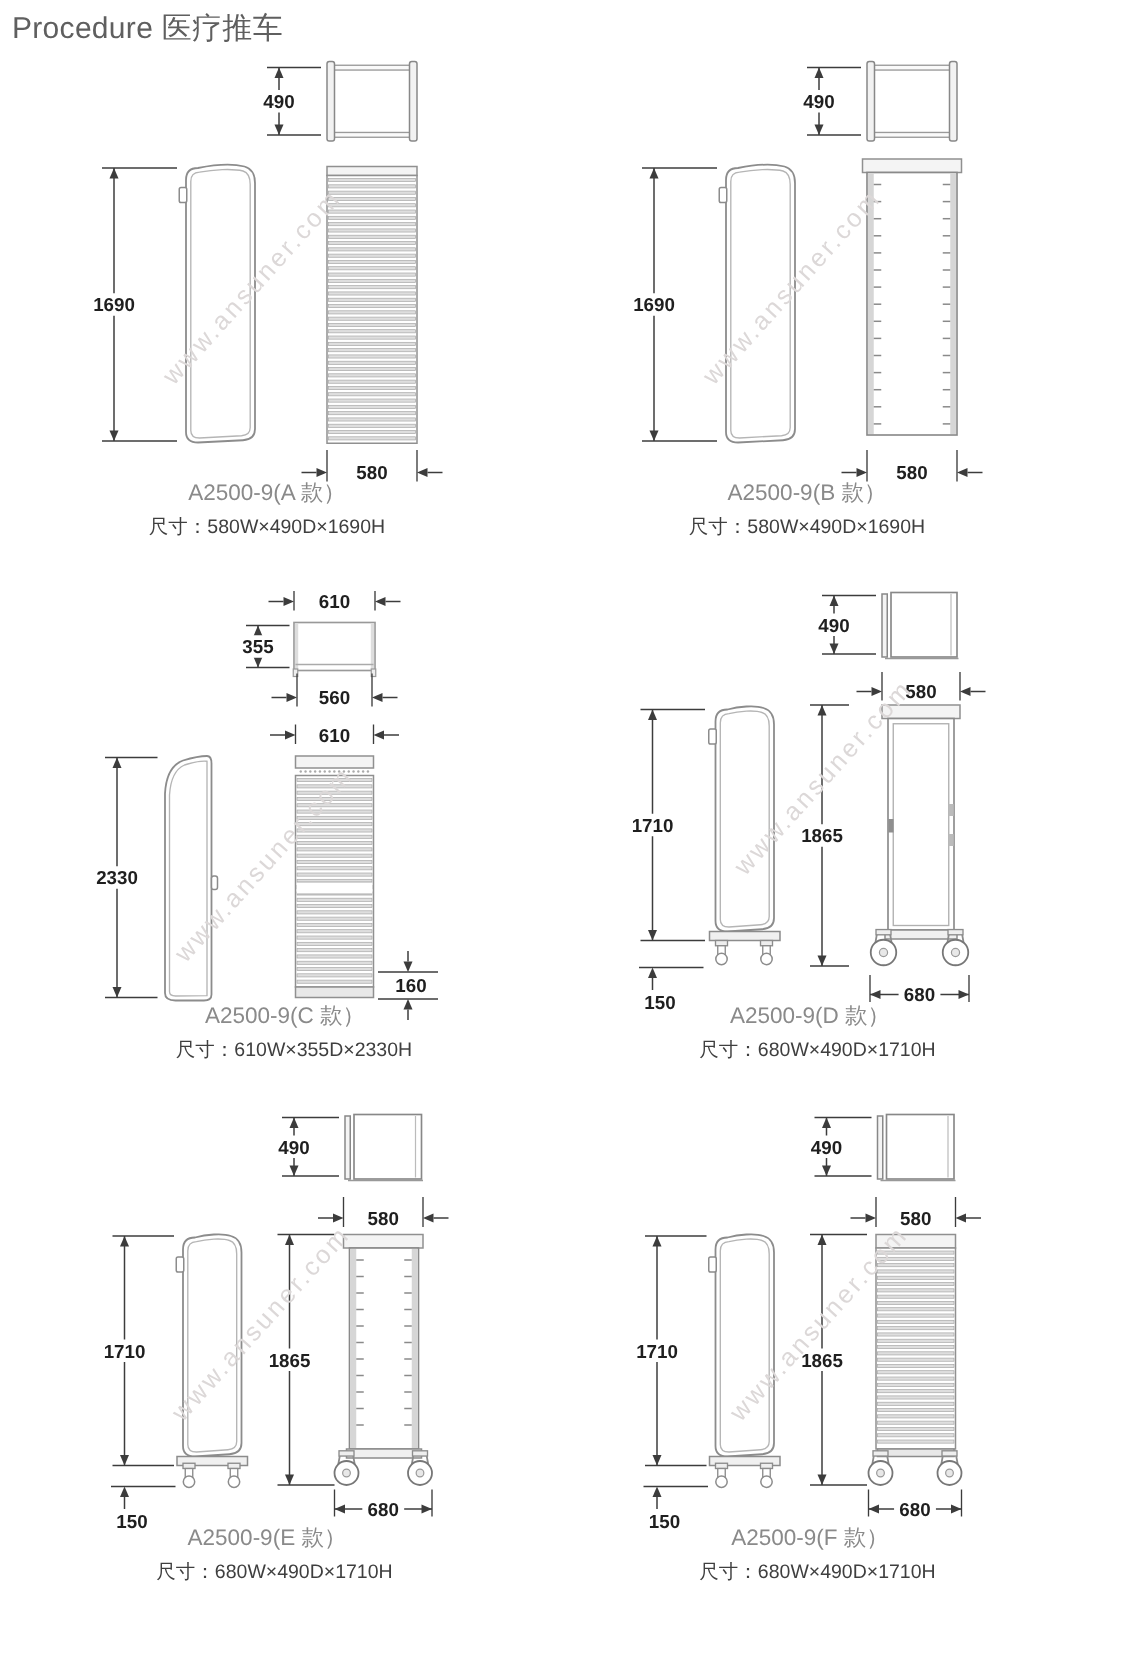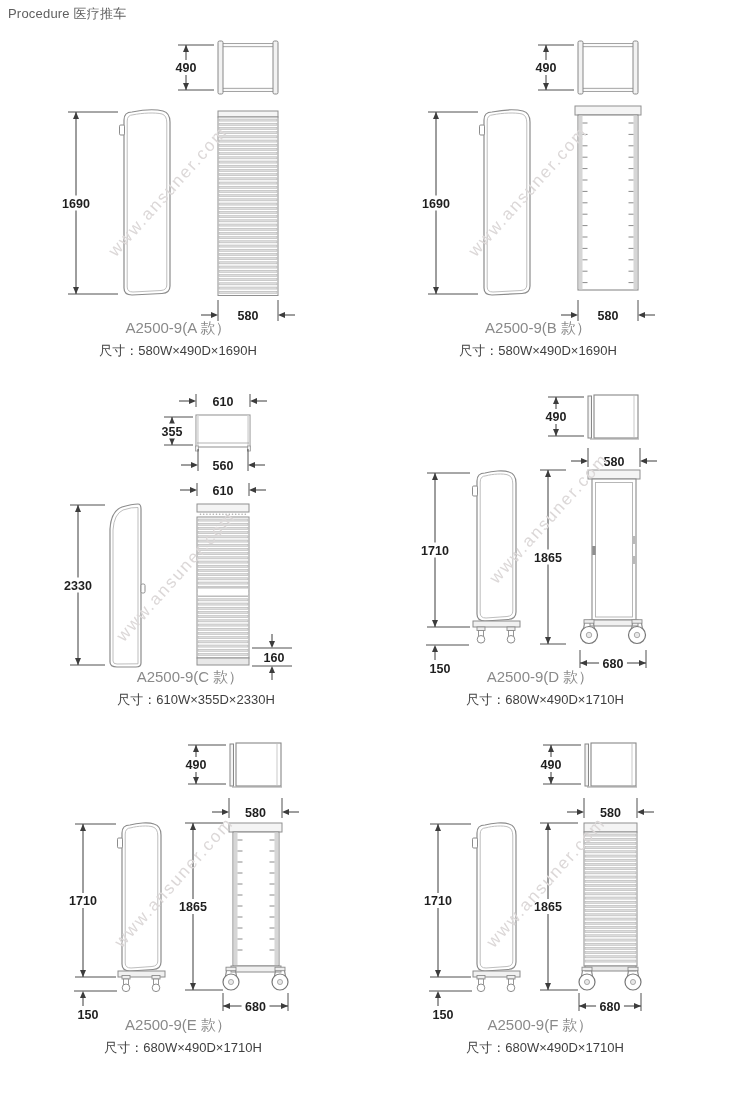--- a/index.html
+++ b/index.html
@@ -1,18 +1,18 @@
 <!DOCTYPE html>
 <html><head>
 <meta charset="utf-8">
 <style>
   html,body{margin:0;padding:0;}
   body{width:750px;height:1104px;background:#ffffff;position:relative;overflow:hidden;
        font-family:"Liberation Sans","DejaVu Sans",sans-serif;}
-  .page-title{position:absolute;left:8px;top:5px;font-size:13px;color:#5f5f5f;letter-spacing:.2px;}
+  .page-title{position:absolute;left:8px;top:5px;font-size:20px;color:#5f5f5f;letter-spacing:.2px;}
   #canvas{position:absolute;left:0;top:0;}
   .dim{font:700 12.5px "Liberation Sans","DejaVu Sans",sans-serif;fill:#1f1f1f;}
   .model{font:400 15px "Liberation Sans","DejaVu Sans",sans-serif;fill:#8a8a8a;}
   .size{font:400 13px "Liberation Sans","DejaVu Sans",sans-serif;fill:#3f3f3f;}
   .wm{font:400 17px "Liberation Sans","DejaVu Sans",sans-serif;fill:#dcd8d8;letter-spacing:2px;}
 </style>
 </head>
 <body>
 
 <div class="page-title">Procedure 医疗推车</div>

